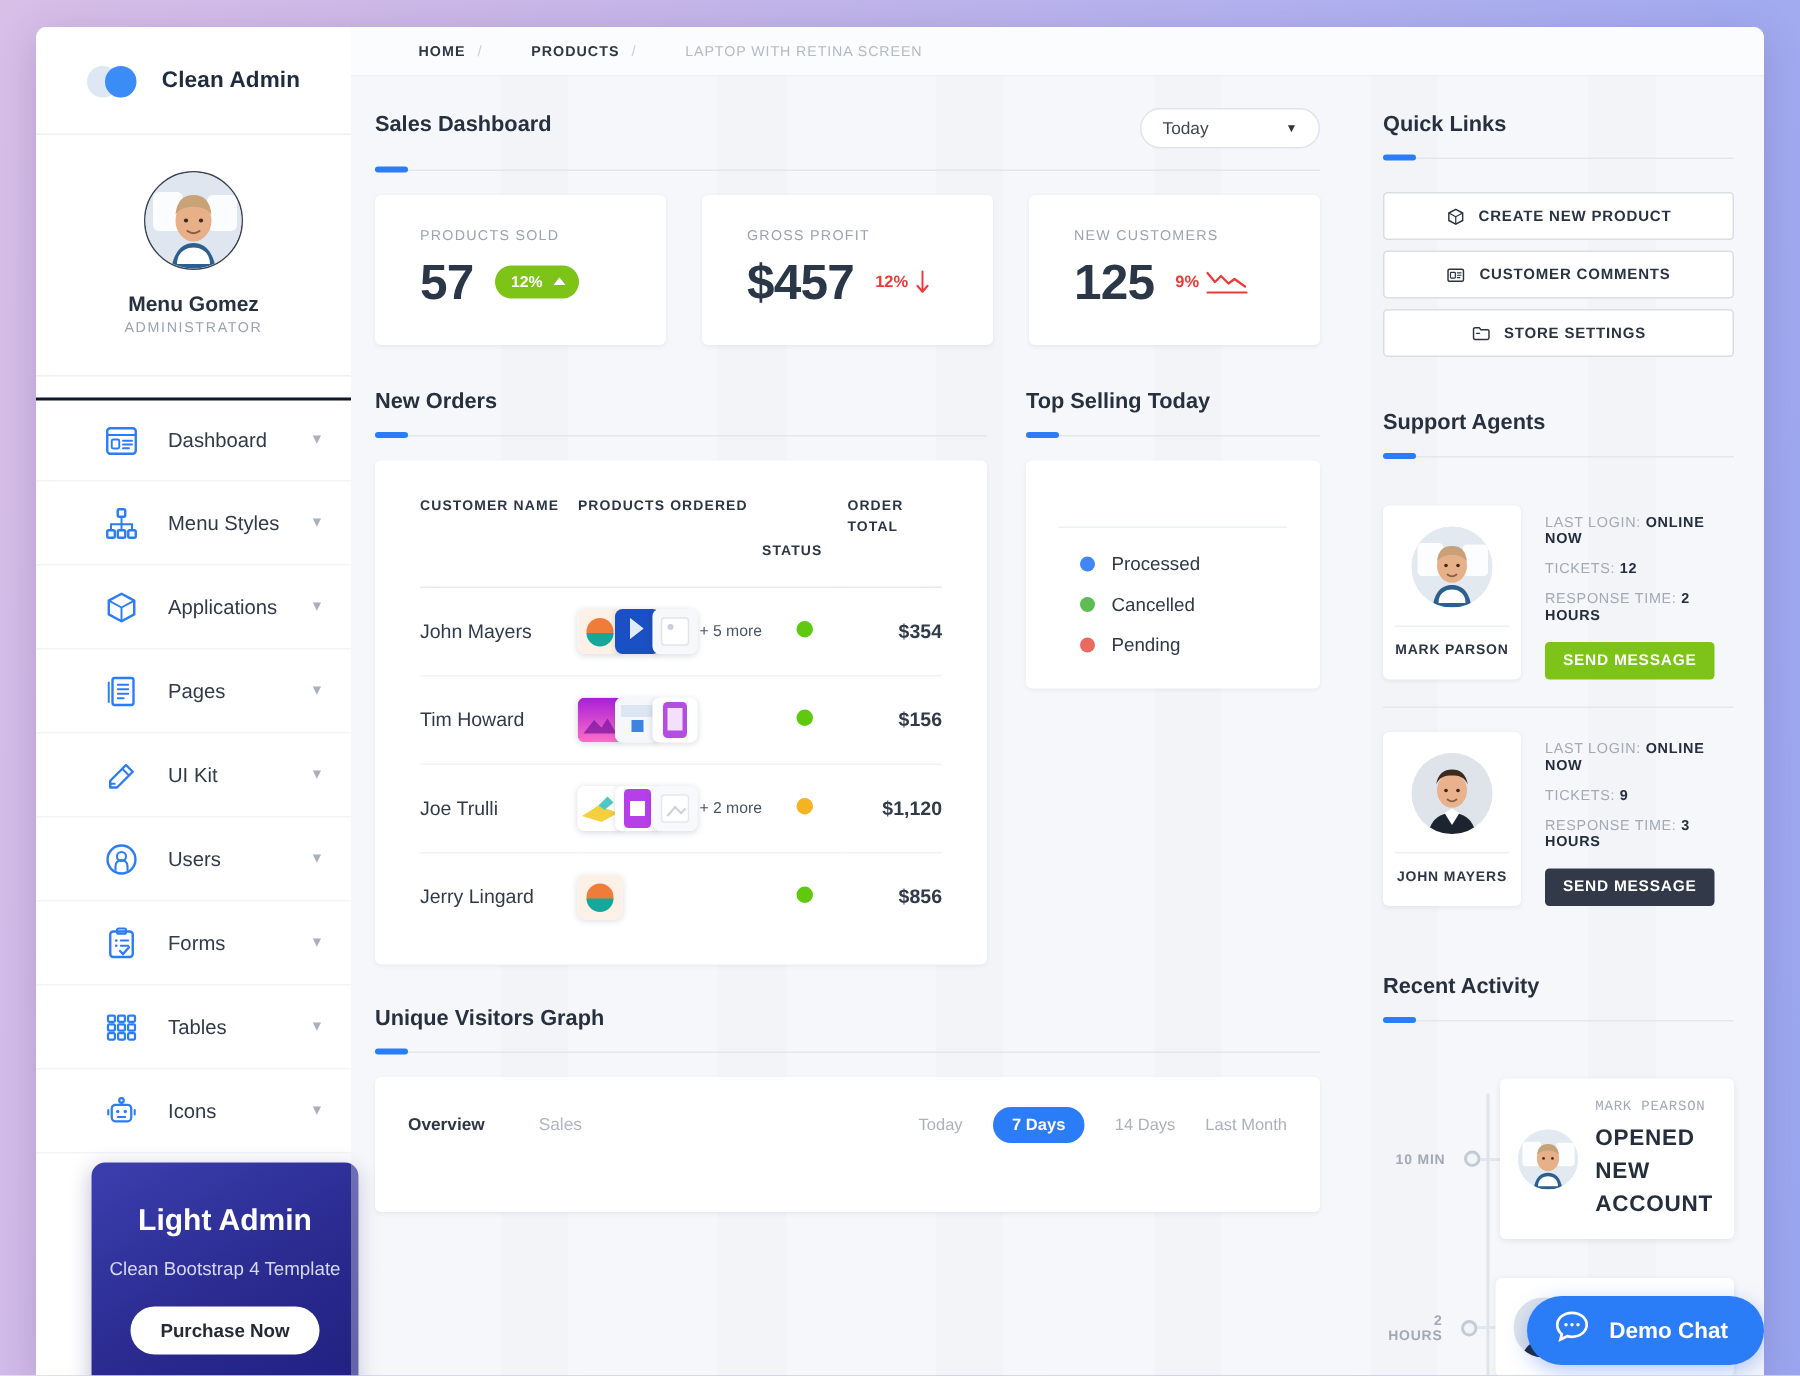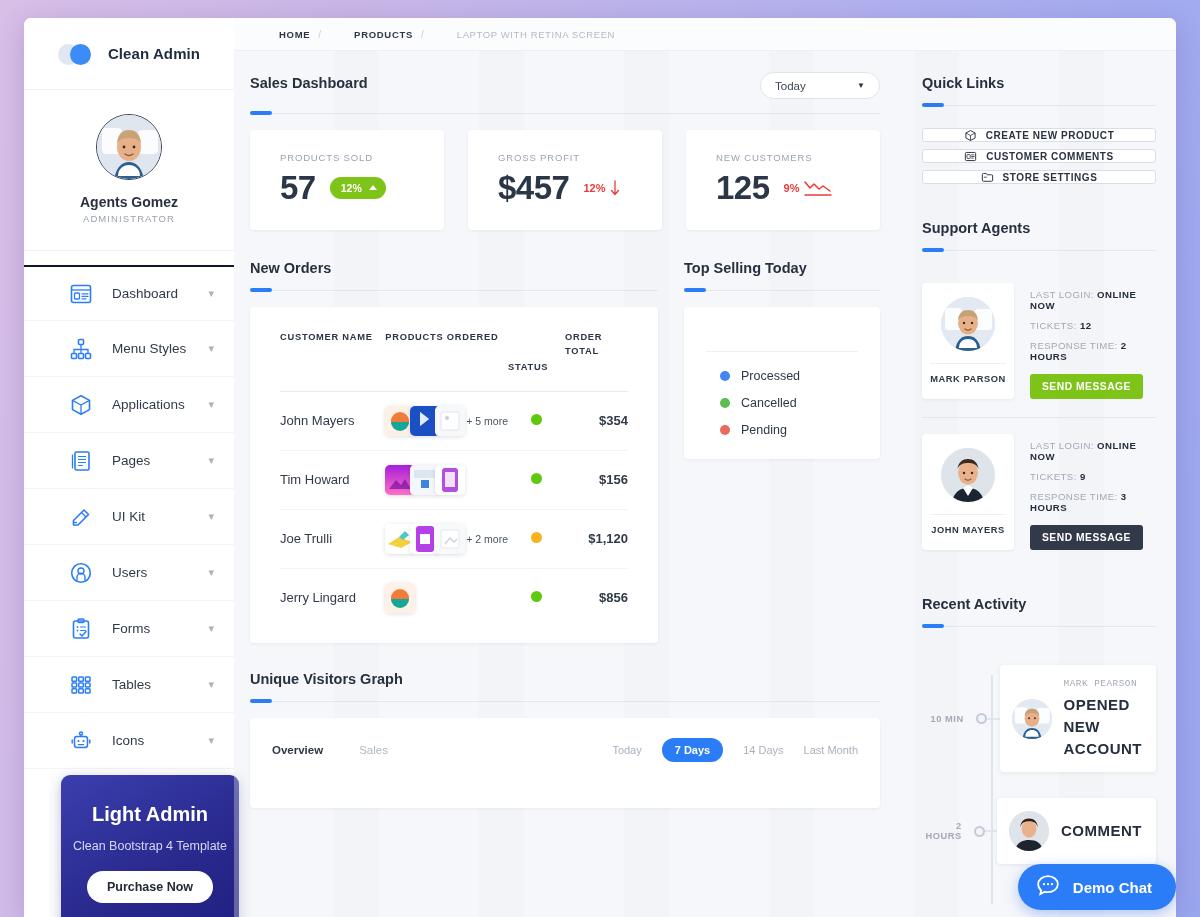--- a/index.html
+++ b/index.html
@@ -227,21 +227,21 @@
   }
   .vis-r { font-size: 11px; color: #aab1bc; cursor: pointer; }
 
   
   #rightbar {
     width: 276px; min-width: 276px;
     padding: 24px 20px 0 22px;
     position: relative; z-index: 1; overflow: hidden;
   }
   .ql-btn {
-    width: 100%; height: 14px; border: 1px solid #d9dee6; background: #fff;
+    width: 100%; height: 32px; border: 1px solid #d9dee6; background: #fff;
     border-radius: 3px; margin-bottom: 7px;
     display: flex; align-items: center; justify-content: center; gap: 9px;
     font-size: 10px; letter-spacing: .55px; font-weight: 700; color: #2a3342;
     cursor: pointer;
   }
   .ql-icon { display: flex; align-items: center; }
 
   .agents-head { margin-top: 36px; }
   .agent-row { display: flex; gap: 16px; padding: 16px 0 18px; border-bottom: 1px solid #e4e8ee; }
   .agent-row:last-of-type { border-bottom: none; }
@@ -325,21 +325,21 @@
           <rect x="42" y="16" width="20" height="24" rx="4" fill="#ffffff" opacity=".85"></rect>
           <path d="M18 66c2-13 8-18 15-18s13 5 15 18z" fill="#2b5f8f"></path>
           <path d="M22 62c0-7 5-11 11-11s11 4 11 11z" fill="#ffffff"></path>
           <ellipse cx="33" cy="33" rx="12" ry="14" fill="#e8b089"></ellipse>
           <path d="M21 29c1-9 5-13 12-13s11 4 12 13c-3-4-7-5-12-5s-9 1-12 5z" fill="#caa277"></path>
           <circle cx="28" cy="33" r="1.4" fill="#3a2a20"></circle>
           <circle cx="38" cy="33" r="1.4" fill="#3a2a20"></circle>
           <path d="M29 40q4 3 8 0" stroke="#8a5c42" stroke-width="1.4" fill="none" stroke-linecap="round"></path>
         </svg>
       </div>
-      <div class="profile-name">Agents Gomez</div>
+      <div class="profile-name">Menu Gomez</div>
       <div class="profile-role">ADMINISTRATOR</div>
     </div>
 
     <nav class="nav-list">
 
       <div class="nav-item">
         <span class="nav-icon">
           <svg width="24" height="24" viewBox="0 0 24 24" fill="none" stroke="#2b7cf7" stroke-width="1.6">
             <rect x="2.5" y="3.5" width="19" height="17" rx="2"></rect>
             <path d="M2.5 8h19" stroke-width="1.3"></path>

